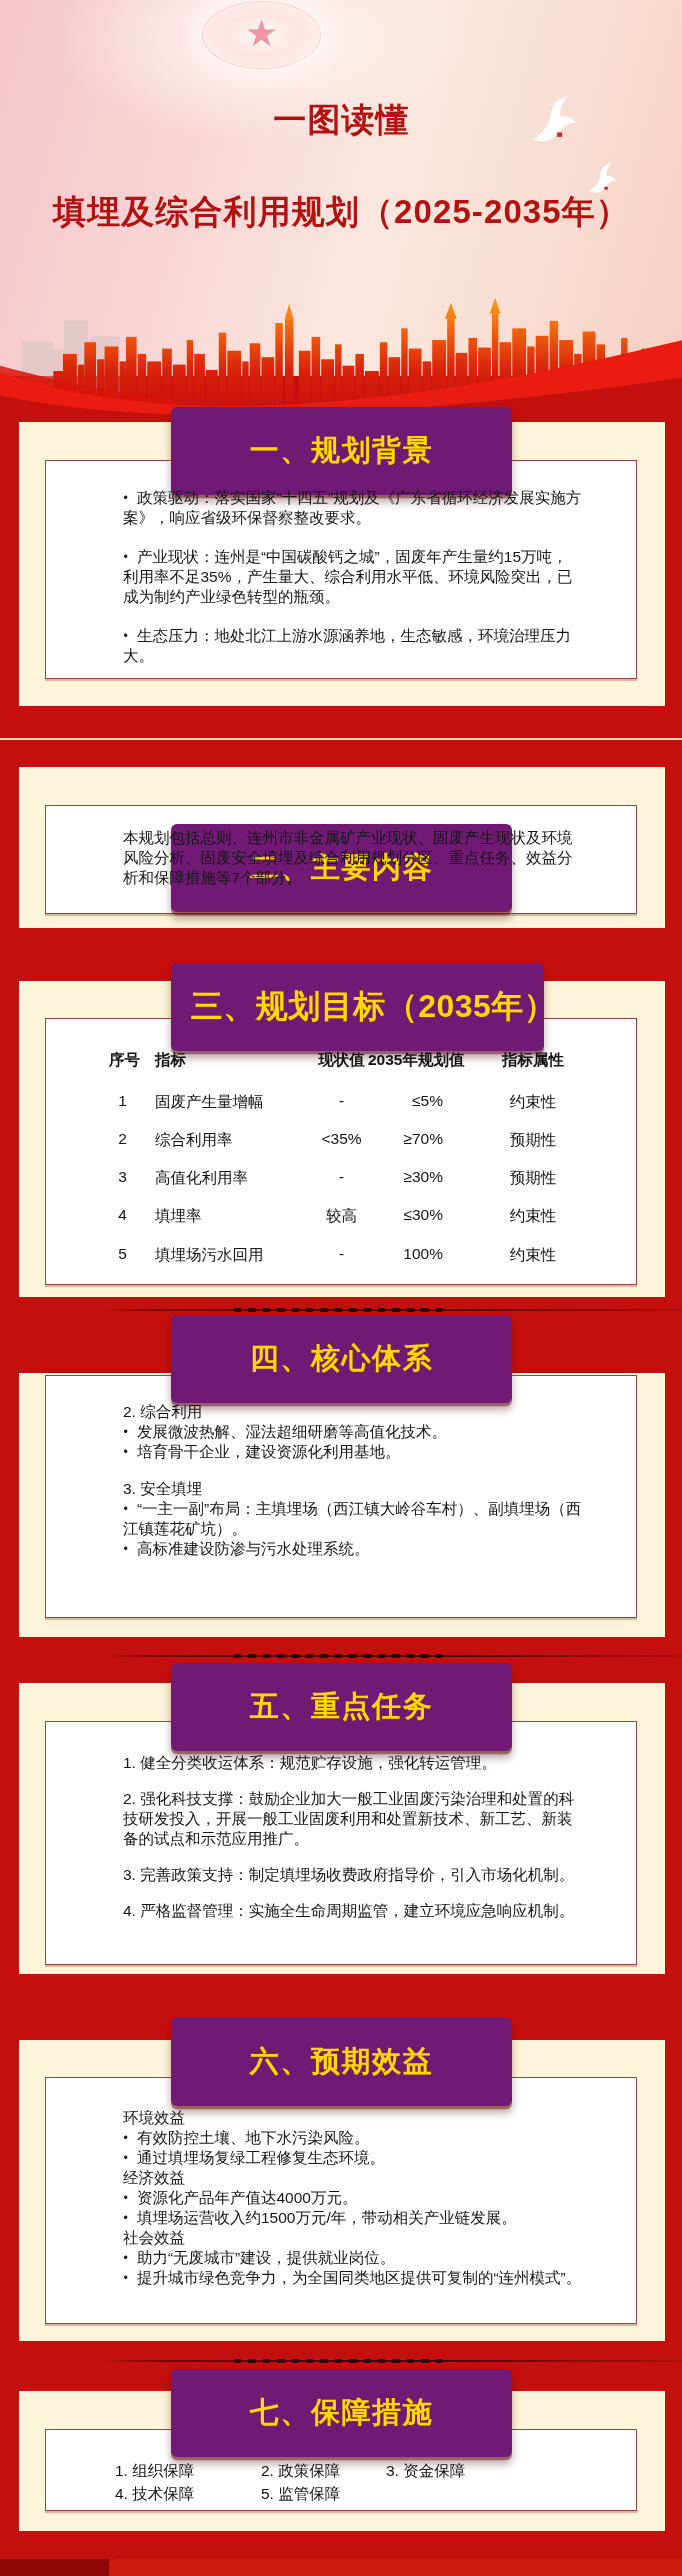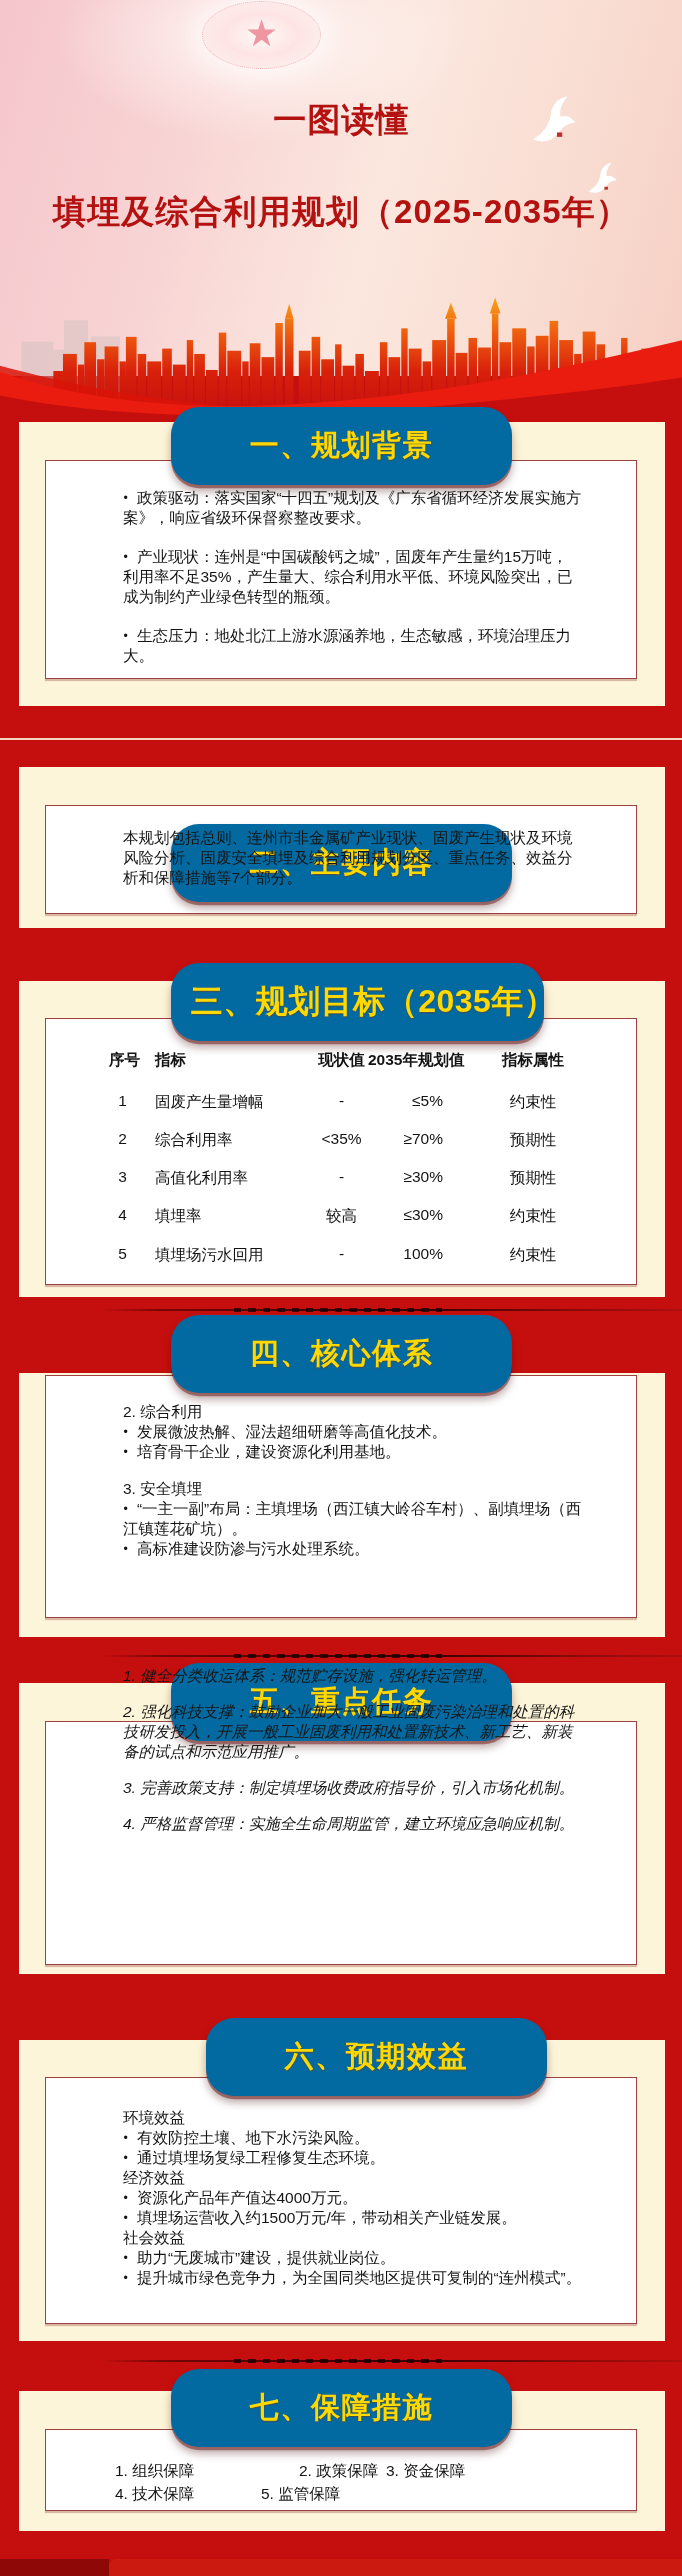--- a/index.html
+++ b/index.html
@@ -26,22 +26,22 @@
   .title-line{
     position:absolute;left:0;width:683px;text-align:center;
     color:#b31210;font-weight:bold;letter-spacing:1.1px;white-space:nowrap;
   }
   .t1{top:98px;font-size:33px;}
   .t2{top:145px;font-size:33px;}
   .t3{top:190px;font-size:33px;}
   .skyline{position:absolute;left:0;top:291px;width:683px;height:128px;}
   
   .badge{
-    position:absolute;left:171px;width:341px;height:78px;z-index:4;
-    background:#0369a1;border-radius:28px;
+    position:absolute;left:171px;width:341px;height:88px;z-index:4;
+    background:#701a75;border-radius:6px;
     box-shadow:0 3.2px 0 rgba(100,5,5,.45),0 6.4px 8.5px rgba(60,0,0,.35);
     color:#ffd800;font-size:29px;font-weight:bold;letter-spacing:1.6px;
     display:flex;align-items:center;justify-content:center;white-space:nowrap;
     text-shadow:0 1.1px 1.1px rgba(130,60,0,.55);
   }
   .badge.wide{font-size:32px;letter-spacing:0.5px;padding-left:32px;}
   .panel{position:absolute;left:18.7px;width:646px;background:#fdf5d9;z-index:1;}
   .card{
     position:absolute;left:45px;width:592px;background:#ffffff;z-index:2;
     border:1.1px solid #9e4040;box-shadow:0 2.1px 0 rgba(140,40,40,.3);box-sizing:border-box;
@@ -263,30 +263,30 @@
     </div>
   </div>
 
   <div class="glitch" style="top:1655px;">
       <div class="glitch-marks"></div>
     </div>
 
   <div class="panel" style="top:1683px;height:291px;"></div>
   <div class="card" style="top:1721px;height:244px;"></div>
   <div class="badge" style="top:1663px;">五、重点任务</div>
-  <div class="content" style="top:1666px;font-style:italic;">
+  <div class="content" style="top:1753px;">
     <p class="item">1. 健全分类收运体系：规范贮存设施，强化转运管理。</p>
     <p class="item">2. 强化科技支撑：鼓励企业加大一般工业固废污染治理和处置的科技研发投入，开展一般工业固废利用和处置新技术、新工艺、新装备的试点和示范应用推广。</p>
     <p class="item">3. 完善政策支持：制定填埋场收费政府指导价，引入市场化机制。</p>
     <p class="item">4. 严格监督管理：实施全生命周期监管，建立环境应急响应机制。</p>
   </div>
 
   <div class="panel" style="top:2040px;height:301px;"></div>
   <div class="card" style="top:2077px;height:247px;"></div>
-  <div class="badge" style="top:2018px;margin-left:35px;">六、预期效益</div>
+  <div class="badge" style="top:2018px;">六、预期效益</div>
   <div class="content" style="top:2108px;">
     <p class="gline">环境效益</p>
     <p class="gline"><span class="bmark">•</span><span>有效防控土壤、地下水污染风险。</span></p>
     <p class="gline"><span class="bmark">•</span><span>通过填埋场复绿工程修复生态环境。</span></p>
     <p class="gline">经济效益</p>
     <p class="gline"><span class="bmark">•</span><span>资源化产品年产值达4000万元。</span></p>
     <p class="gline"><span class="bmark">•</span><span>填埋场运营收入约1500万元/年，带动相关产业链发展。</span></p>
     <p class="gline">社会效益</p>
     <p class="gline"><span class="bmark">•</span><span>助力“无废城市”建设，提供就业岗位。</span></p>
     <p class="gline"><span class="bmark">•</span><span>提升城市绿色竞争力，为全国同类地区提供可复制的“连州模式”。</span></p>
@@ -294,21 +294,21 @@
 
   <div class="glitch" style="top:2360px;">
       <div class="glitch-marks"></div>
     </div>
 
   <div class="panel" style="top:2391px;height:140px;"></div>
   <div class="card" style="top:2429px;height:82px;"></div>
   <div class="badge" style="top:2369px;">七、保障措施</div>
   <div class="trow" style="top:2461px;">
     <span class="tc" style="left:115px;width:144px;">1. 组织保障</span>
-    <span class="tc" style="left:261px;width:123px;margin-left:38px;">2. 政策保障</span>
+    <span class="tc" style="left:261px;width:123px;">2. 政策保障</span>
     <span class="tc" style="left:386px;width:123px;">3. 资金保障</span>
   </div>
   <div class="trow" style="top:2484px;padding-left:36px;">
     <span class="tc" style="left:115px;width:144px;">4. 技术保障</span>
     <span class="tc" style="left:261px;width:123px;">5. 监管保障</span>
   </div>
 
   <div class="footer-left"></div>
   <div class="footer-bar"></div>
 

